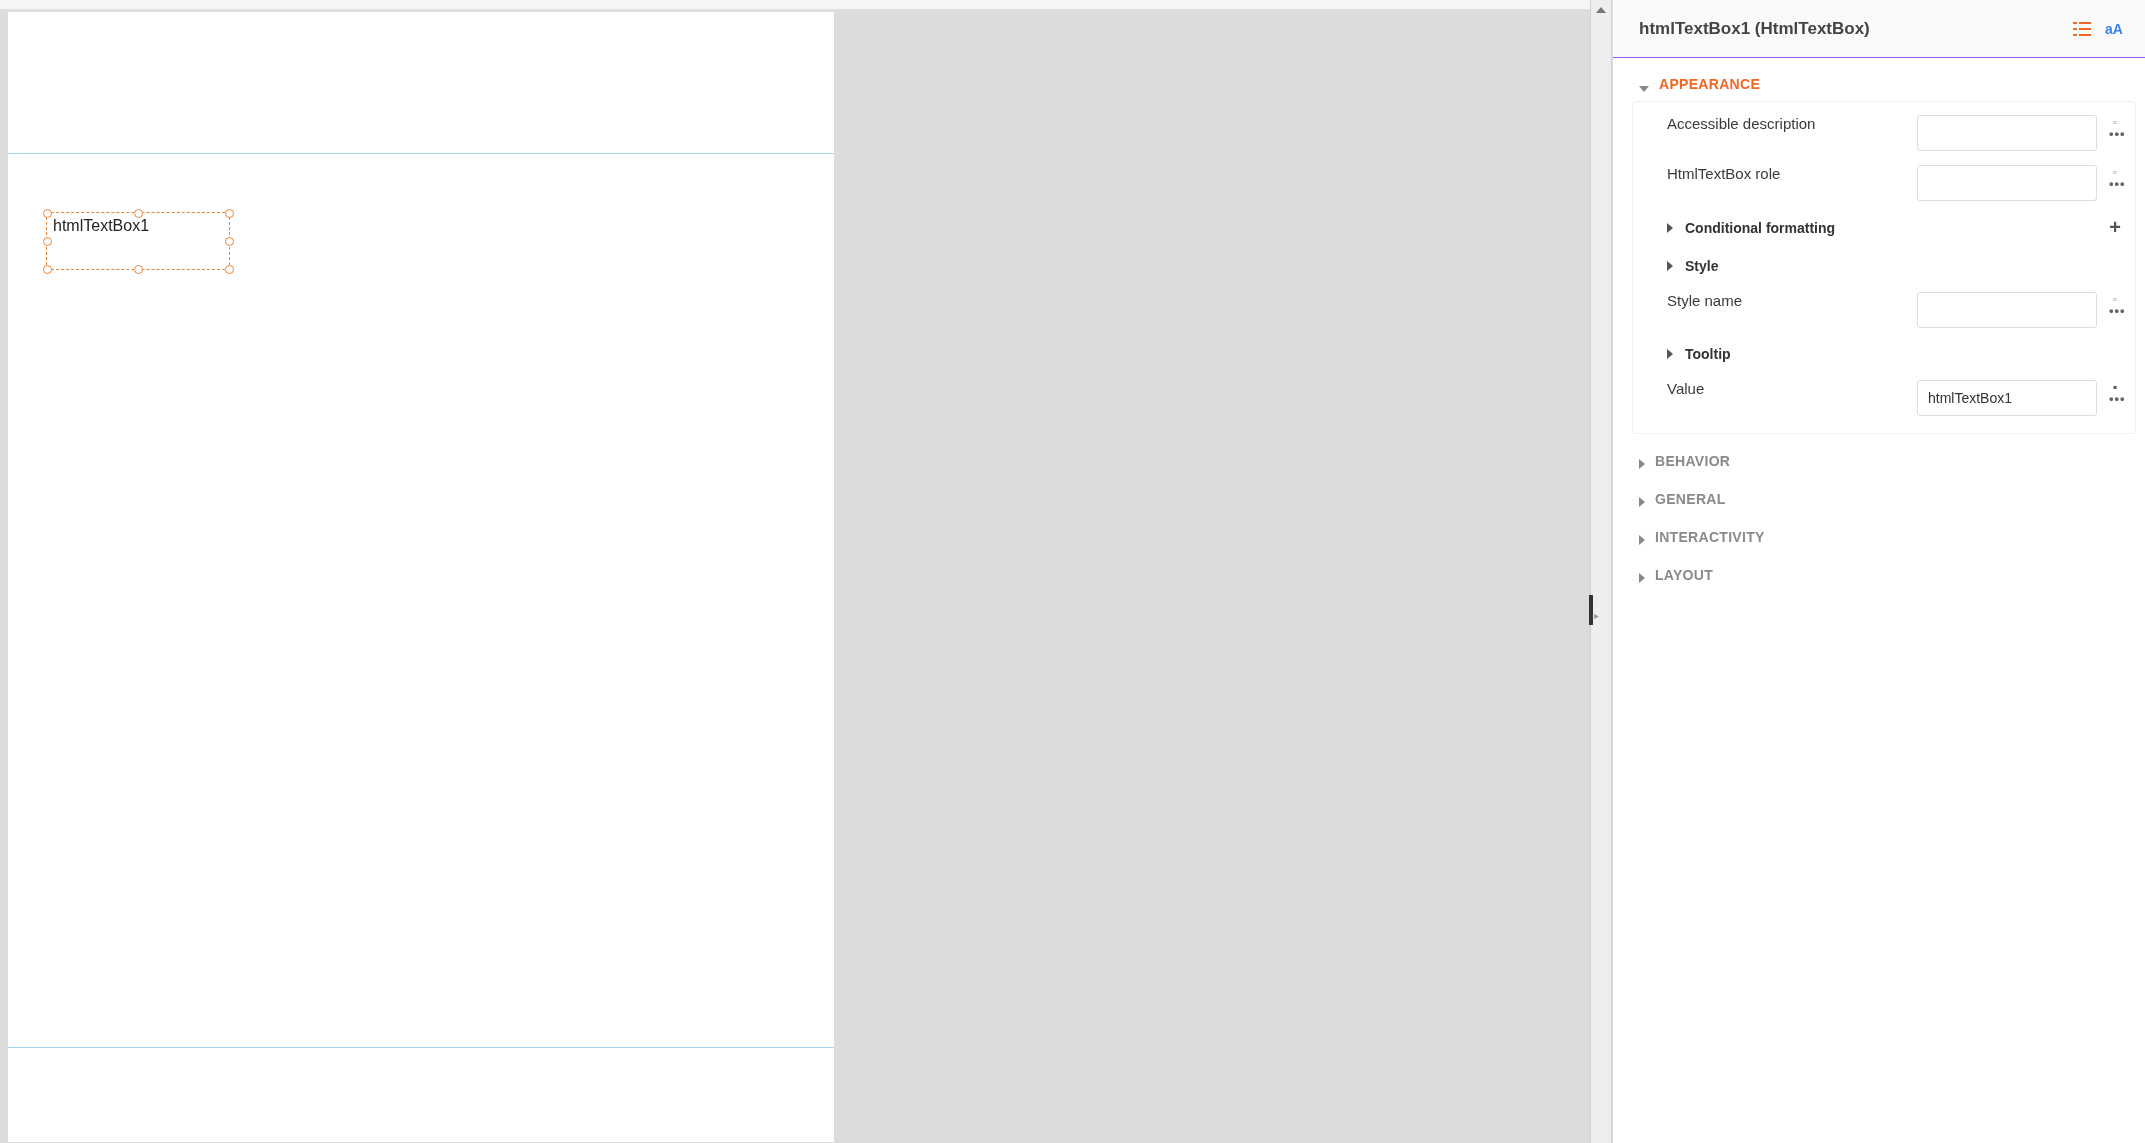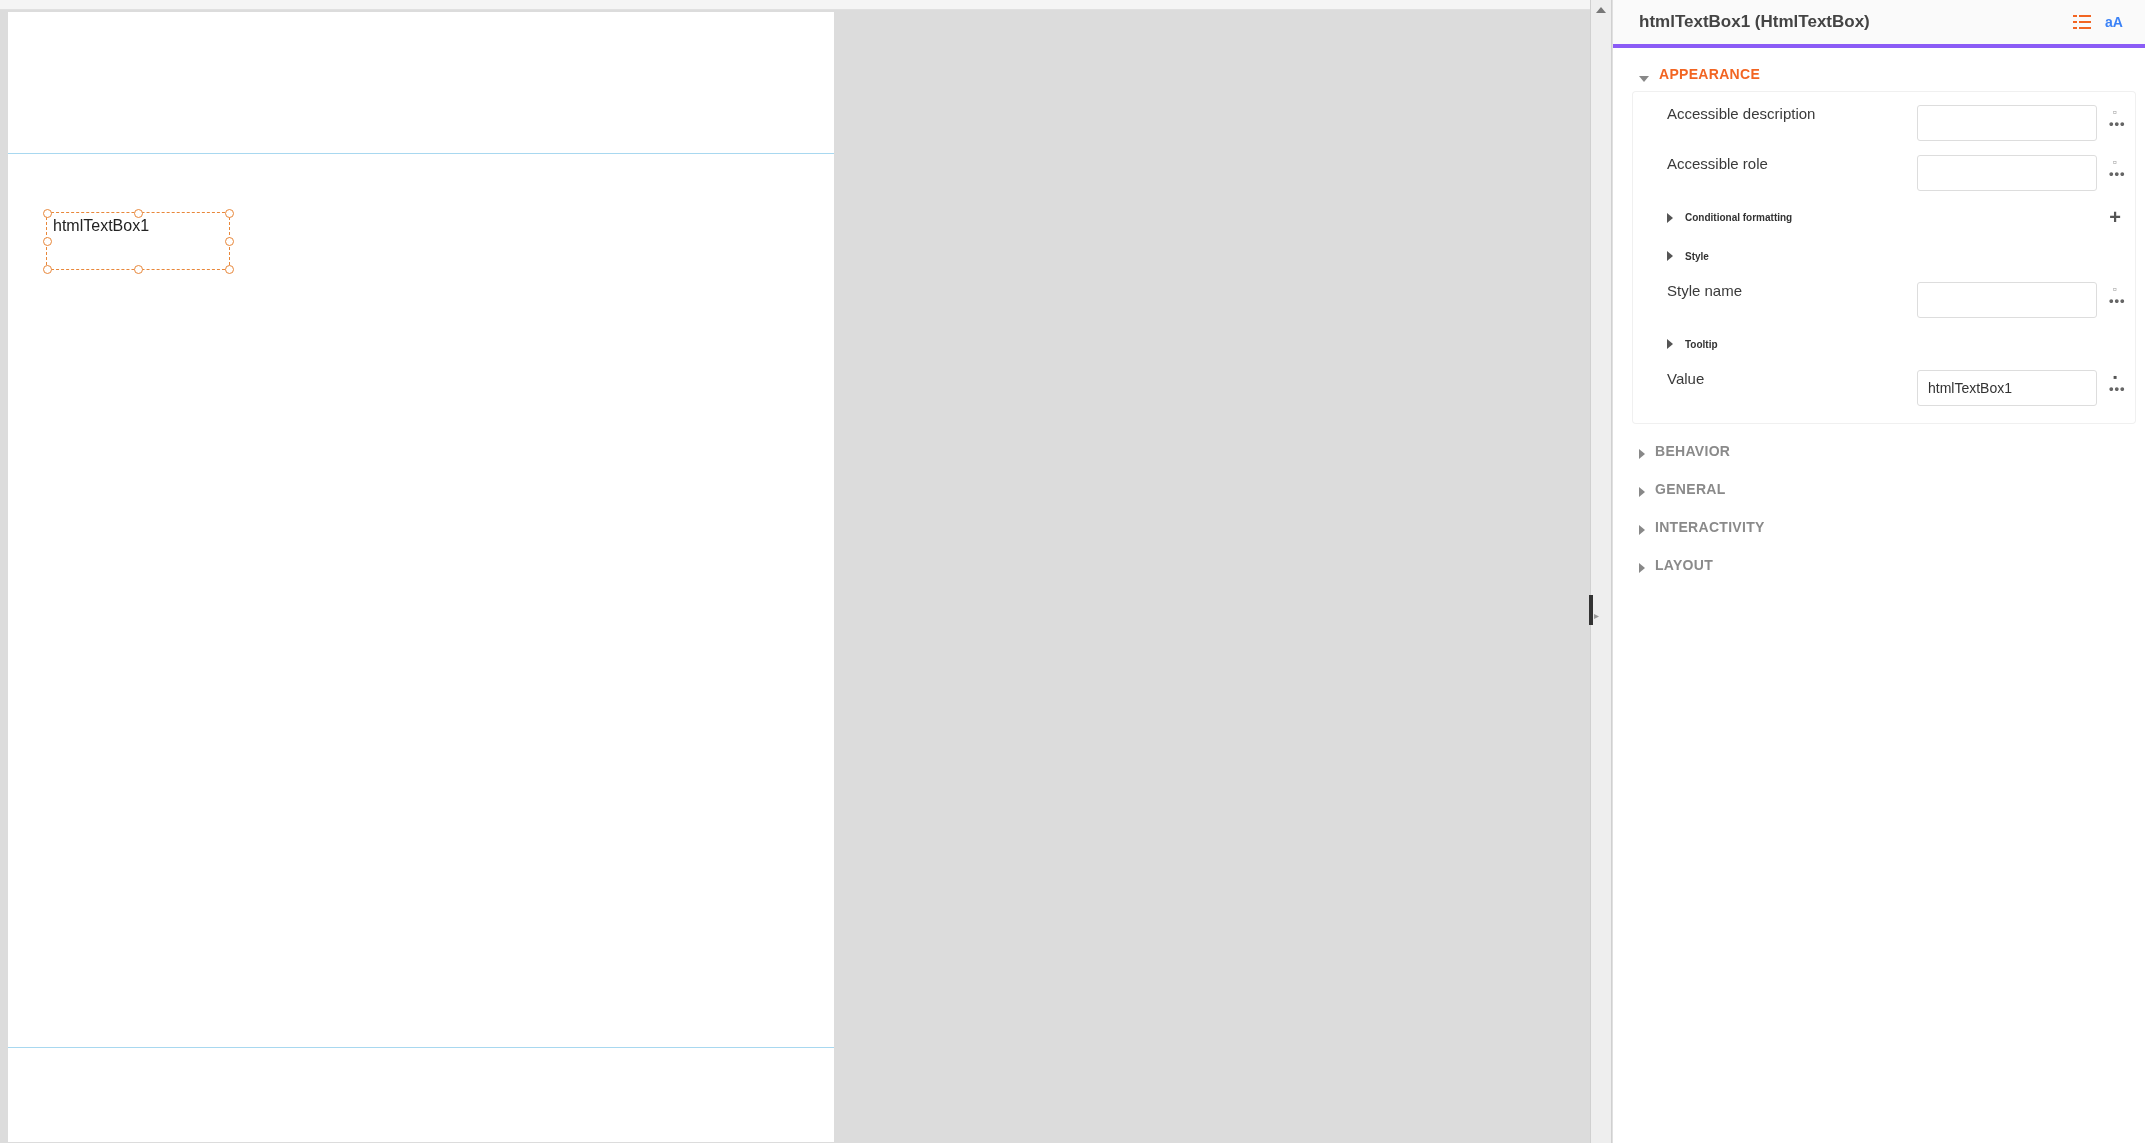--- a/index.html
+++ b/index.html
@@ -119,25 +119,25 @@
 }
 
 .prop-panel {
   flex: 1;
   background: #ffffff;
   display: flex;
   flex-direction: column;
   border-left: 1px solid #e0e0e0;
 }
 .panel-header {
-  height: 48px;
+  height: 58px;
   display: flex;
   align-items: center;
   padding: 0 18px 0 26px;
-  border-bottom: 4px solid #8b5cf6;
+  border-bottom: 1px solid #8b5cf6;
   background: #fafafa;
 }
 .panel-title {
   font-size: 17px;
   font-weight: bold;
   color: #444;
   flex: 1;
 }
 .header-icon {
   width: 26px;
@@ -245,21 +245,21 @@
   min-height: 38px;
 }
 .sub-chev {
   width: 0; height: 0;
   border-top: 5px solid transparent;
   border-bottom: 5px solid transparent;
   border-left: 6px solid #555;
   margin-right: 12px;
 }
 .sub-label {
-  font-size: 10px;
+  font-size: 14px;
   color: #333;
   font-weight: 600;
   flex: 1;
 }
 .plus {
   font-size: 20px;
   color: #555;
   font-weight: bold;
   margin-right: 4px;
 }
@@ -329,21 +329,21 @@
           <div class="prop-row">
             <div class="prop-label">Accessible description</div>
             <div class="prop-input">
               <input value="" style="">
               <span class="ellipsis">•••</span>
             </div>
             <span class="mod-indicator">▫</span>
           </div>
 
           <div class="prop-row">
-            <div class="prop-label">Accessible role</div>
+            <div class="prop-label">HtmlTextBox role</div>
             <div class="prop-input">
               <input value="" style="">
               <span class="ellipsis">•••</span>
             </div>
             <span class="mod-indicator">▫</span>
           </div>
 
           <div class="sub-row">
             <span class="sub-chev"></span>
             <span class="sub-label">Conditional formatting</span>

